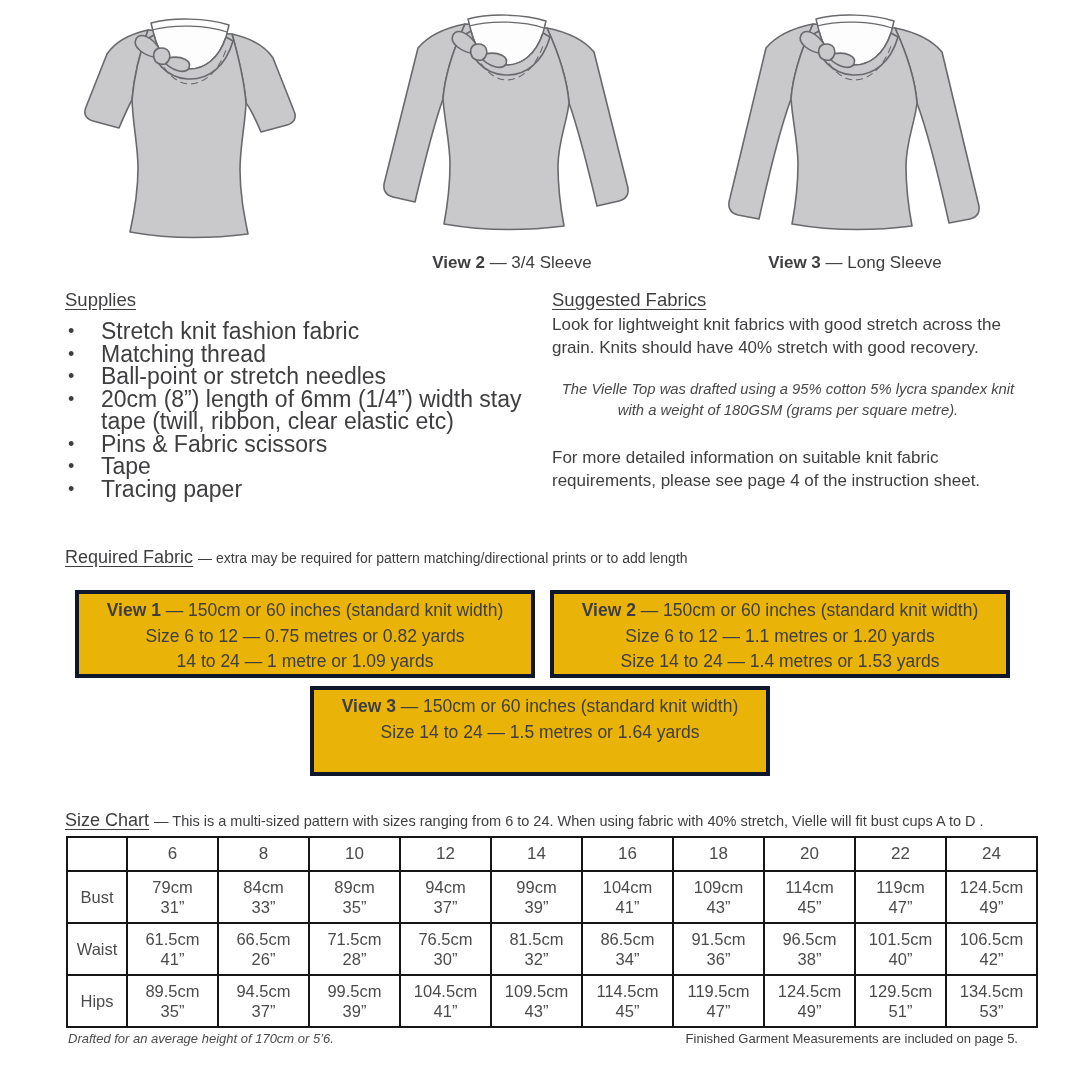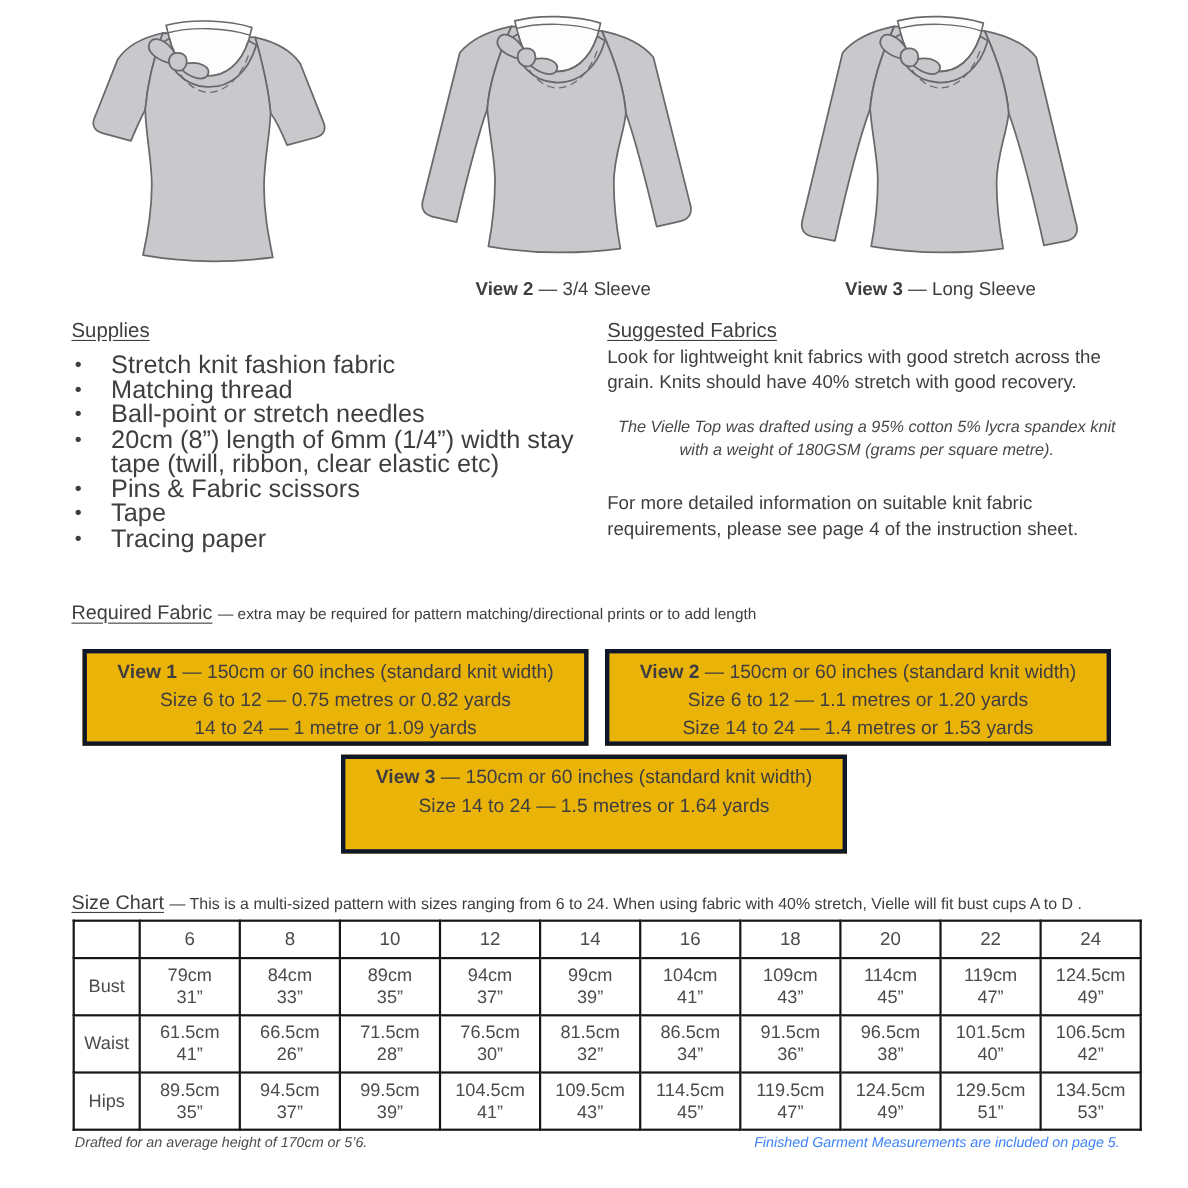--- a/index.html
+++ b/index.html
@@ -42,21 +42,21 @@
   .size-heading .sub{font-size:14.5px;}
 
   table.size-chart{position:absolute;left:66px;top:836px;border-collapse:collapse;table-layout:fixed;background:#fff;color:#4b4b4d;}
   table.size-chart td{border:2px solid #161616;text-align:center;vertical-align:middle;padding:0;}
   table.size-chart tr.hdr td{height:32px;font-size:17px;}
   table.size-chart tr.row td{height:50px;font-size:16.5px;line-height:20px;}
   td.lab{width:58px;}
   td.c{width:89px;}
 
   .footer-left{position:absolute;left:68px;top:1031px;font-style:italic;font-size:13px;color:#4b4b4d;}
-  .footer-right{position:absolute;right:62px;top:1031px;font-style:italic;font-size:13px;color:#3b82f6;}
+  .footer-right{position:absolute;right:62px;top:1031px;font-size:13px;color:#404040;}
 </style>
 </head>
 <body>
 
 <div class="page">
 
   <svg width="0" height="0" style="position:absolute" aria-hidden="true">
     <defs>
       <g id="neckbow">
         <path class="g-open" d="M81,15 C103,9 137,10 159,17 L156,29 C149,50 135,62 117,61 C99,60 88,44 84,27 Z"></path>

